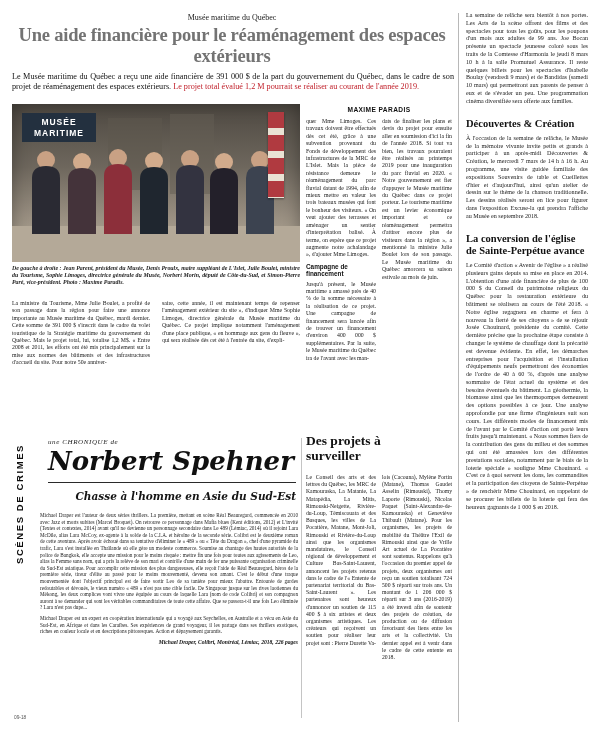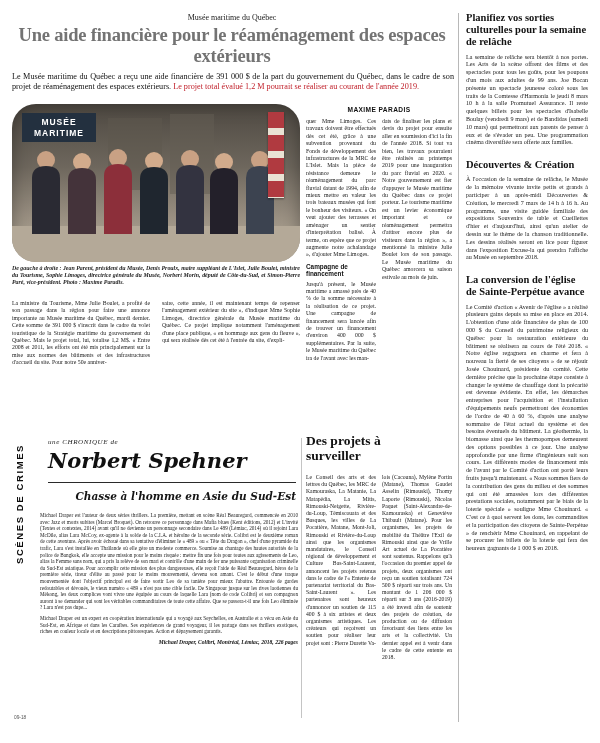--- a/index.html
+++ b/index.html
@@ -8,21 +8,21 @@
   .page { position:relative; width:600px; height:743px; margin:0 auto; background:#ffffff; overflow:hidden; color:#141414; }
 
   
   .kicker { position:absolute; left:12px; top:13px; width:440px; text-align:center; font-size:8px; color:#222; }
   .headline { position:absolute; left:12px; top:25px; width:440px; text-align:center; font-weight:bold; font-size:18.5px; line-height:20.5px; color:#737373; letter-spacing:-0.2px; }
   .lead { position:absolute; left:12px; top:72px; width:442px; font-size:8.2px; line-height:9.7px; font-weight:normal; text-align:justify; color:#111; }
   .lead .hl { color:#c0202a; }
 
   
   .photo { position:absolute; left:12px; top:104px; width:288px; height:158px; overflow:hidden;
-           background:linear-gradient(180deg,#4e4942 0%,#6e675d 40%,#9a9082 72%,#bcb2a1 100%); box-shadow:inset 0 0 18px rgba(0,0,0,.35);border-radius:24px; }
+           background:linear-gradient(180deg,#4e4942 0%,#6e675d 40%,#9a9082 72%,#bcb2a1 100%); box-shadow:inset 0 0 18px rgba(0,0,0,.35); }
   .photo svg { position:absolute; left:0; top:0; width:100%; height:100%; }
   .photo-banner { position:absolute; left:10px; top:9px; width:74px; background:#23303f; color:#fff;
                   font-family:"Liberation Sans",sans-serif; font-weight:bold; font-size:8.5px; line-height:10.5px;
                   letter-spacing:1px; padding:4px 6px; text-align:center; }
   .photo-flag { position:absolute; right:16px; top:8px; width:16px; height:86px;
                 background:repeating-linear-gradient(180deg,#b03a40 0 16px,#e9e2d4 16px 23px); box-shadow:0 1px 2px rgba(0,0,0,.4); }
   .caption { position:absolute; left:12px; top:265px; width:288px; font-size:5.9px; line-height:7px;
              font-style:italic; font-weight:bold; text-align:justify; color:#1c1c1c; }
 
   
@@ -33,21 +33,21 @@
   .colB { position:absolute; left:162px; top:300px; width:138px; height:132px; }
   .colC { position:absolute; left:306px; top:118px; width:70px; height:314px; }
   .colD { position:absolute; left:382px; top:118px; width:70px; height:314px; }
   .subhead { font-family:"Liberation Sans",sans-serif; font-weight:bold; font-size:6.4px; line-height:7.4px; margin:4px 0 3px; text-align:left; color:#111; }
 
   
   .chronicle { position:absolute; left:12px; top:438px; width:286px; height:282px; }
   .chron-vert { position:absolute; left:2px; top:132px; width:132px; height:14px; transform-origin:0 0; transform:rotate(-90deg);
                 font-family:"Liberation Sans",sans-serif; font-weight:bold; font-size:9.5px; letter-spacing:1.6px; text-align:center; color:#0d0d0d; white-space:nowrap; }
   .chron-pre { position:absolute; left:36px; top:0; font-size:7px; font-style:italic; letter-spacing:.6px; color:#222; }
-  .chron-author { position:absolute; left:36px; top:8px; width:250px; font-family:"DejaVu Serif",serif; font-style:italic; font-weight:bold; font-size:21px; line-height:30px; color:#101010; }
+  .chron-author { position:absolute; left:36px; top:8px; width:250px; font-family:"DejaVu Serif",serif; font-style:italic; font-weight:bold; font-size:26px; line-height:30px; color:#101010; }
   .chron-rule { position:absolute; left:36px; top:44px; width:248px; border-top:1px solid #2a2a2a; }
   .chron-title { position:absolute; left:36px; top:52px; width:248px; text-align:right;
                  font-family:"DejaVu Serif",serif; font-style:italic; font-weight:bold; font-size:10.5px; color:#141414; }
   .chron-text { position:absolute; left:28px; top:74px; width:258px; }
   .chron-body { font-size:5.2px; line-height:6.6px; text-align:justify; color:#1b1b1b; margin-bottom:4px; }
   .chron-sign { text-align:right; font-size:5.6px; font-weight:bold; font-style:italic; color:#111; margin-top:2px; }
   .chron-code { position:absolute; left:2px; bottom:0; font-size:4.8px; color:#555; font-family:"Liberation Sans",sans-serif; }
 
   
   .projects { position:absolute; left:306px; top:434px; width:146px; height:286px; }
@@ -143,21 +143,20 @@
     <h2>Des projets à surveiller</h2>
     <div class="pcol p1">Le Conseil des arts et des lettres du Québec, les MRC de Kamouraska, La Matanie, La Matapédia, La Mitis, Rimouski-Neigette, Rivière-du-Loup, Témiscouata et des Basques, les villes de La Pocatière, Matane, Mont-Joli, Rimouski et Rivière-du-Loup ainsi que les organismes mandataires, le Conseil régional de développement et Culture Bas-Saint-Laurent, annoncent les projets retenus dans le cadre de l'« Entente de partenariat territorial du Bas-Saint-Laurent ». Les partenaires sont heureux d'annoncer un soutien de 115 400 $ à six artistes et deux organismes artistiques. Les créateurs qui reçoivent un soutien pour réaliser leur projet sont : Pierre Durette Va-</div>
     <div class="pcol p2">lois (Cacouna), Mylène Fortin (Matane), Thomas Gaudet Asselin (Rimouski), Thomy Laporte (Rimouski), Nicolas Paquet (Saint-Alexandre-de-Kamouraska) et Geneviève Thibault (Matane). Pour les organismes, les projets de mobilité du Théâtre l'Exil de Rimouski ainsi que de Vrille Art actuel de La Pocatière sont soutenus. Rappelons qu'à l'occasion du premier appel de projets, deux organismes ont reçu un soutien totalisant 724 500 $ réparti sur trois ans. Un montant de 1 206 000 $ réparti sur 3 ans (2016-2019) a été investi afin de soutenir des projets de création, de production ou de diffusion favorisant des liens entre les arts et la collectivité. Un dernier appel est à venir dans le cadre de cette entente en 2018.</div>
   </section>
 
   <div class="vrule vrule-inner"></div>
   <div class="vrule vrule-sidebar"></div>
 
   <aside class="sidebar">
     <article class="sb">
-      <h3>Planifiez vos sorties culturelles pour la semaine de relâche</h3>
       <div class="sb-body">La semaine de relâche sera bientôt à nos portes. Les Arts de la scène offrent des films et des spectacles pour tous les goûts, pour les poupons d'un mois aux adultes de 99 ans. Joe Bocan présente un spectacle jeunesse coloré sous les traits de la Comtesse d'Harmonia le jeudi 8 mars 10 h à la salle Promutuel Assurance. Il reste quelques billets pour les spectacles d'Isabelle Boulay (vendredi 9 mars) et de Bandidas (samedi 10 mars) qui permettront aux parents de penser à eux et de s'évader un peu. Une programmation cinéma diversifiée sera offerte aux familles.</div>
     </article>
     <article class="sb">
       <h3>Découvertes &amp; Création</h3>
       <div class="sb-body">À l'occasion de la semaine de relâche, le Musée de la mémoire vivante invite petits et grands à participer à un après-midi Découvertes &amp; Création, le mercredi 7 mars de 14 h à 16 h. Au programme, une visite guidée familiale des expositions Souvenirs de table et Cueillettes d'hier et d'aujourd'hui, ainsi qu'un atelier de dessin sur le thème de la chanson traditionnelle. Les dessins réalisés seront en lice pour figurer dans l'exposition Excuse-la qui prendra l'affiche au Musée en septembre 2018.</div>
     </article>
     <article class="sb">
       <h3>La conversion de l'église de Sainte-Perpétue avance</h3>
       <div class="sb-body">Le Comité d'action « Avenir de l'église » a réalisé plusieurs gains depuis sa mise en place en 2014. L'obtention d'une aide financière de plus de 100 000 $ du Conseil du patrimoine religieux du Québec pour la restauration extérieure du bâtiment se réalisera au cours de l'été 2018. « Notre église regagnera en charme et fera à nouveau la fierté de ses citoyens » de se réjouir Josée Chouinard, présidente du comité. Cette dernière précise que la prochaine étape consiste à changer le système de chauffage dont la précarité est devenue évidente. En effet, les démarches entreprises pour l'acquisition et l'installation d'équipements neufs permettront des économies de l'ordre de 40 à 60 %, d'après une analyse sommaire de l'état actuel du système et des besoins éventuels du bâtiment. La géothermie, la biomasse ainsi que les thermopompes demeurent des options possibles à ce jour. Une analyse approfondie par une firme d'ingénieurs suit son cours. Les différents modes de financement mis de l'avant par le Comité d'action ont porté leurs fruits jusqu'à maintenant. « Nous sommes fiers de la contribution des gens du milieu et des sommes qui ont été amassées lors des différentes prestations sociales, notamment par le biais de la loterie spéciale » souligne Mme Chouinard. « C'est ce à quoi servent les dons, les commandites et la participation des citoyens de Sainte-Perpétue » de renchérir Mme Chouinard, en rappelant de se procurer les billets de la loterie qui fera des heureux gagnants de 1 000 $ en 2018.</div>
     </article>

